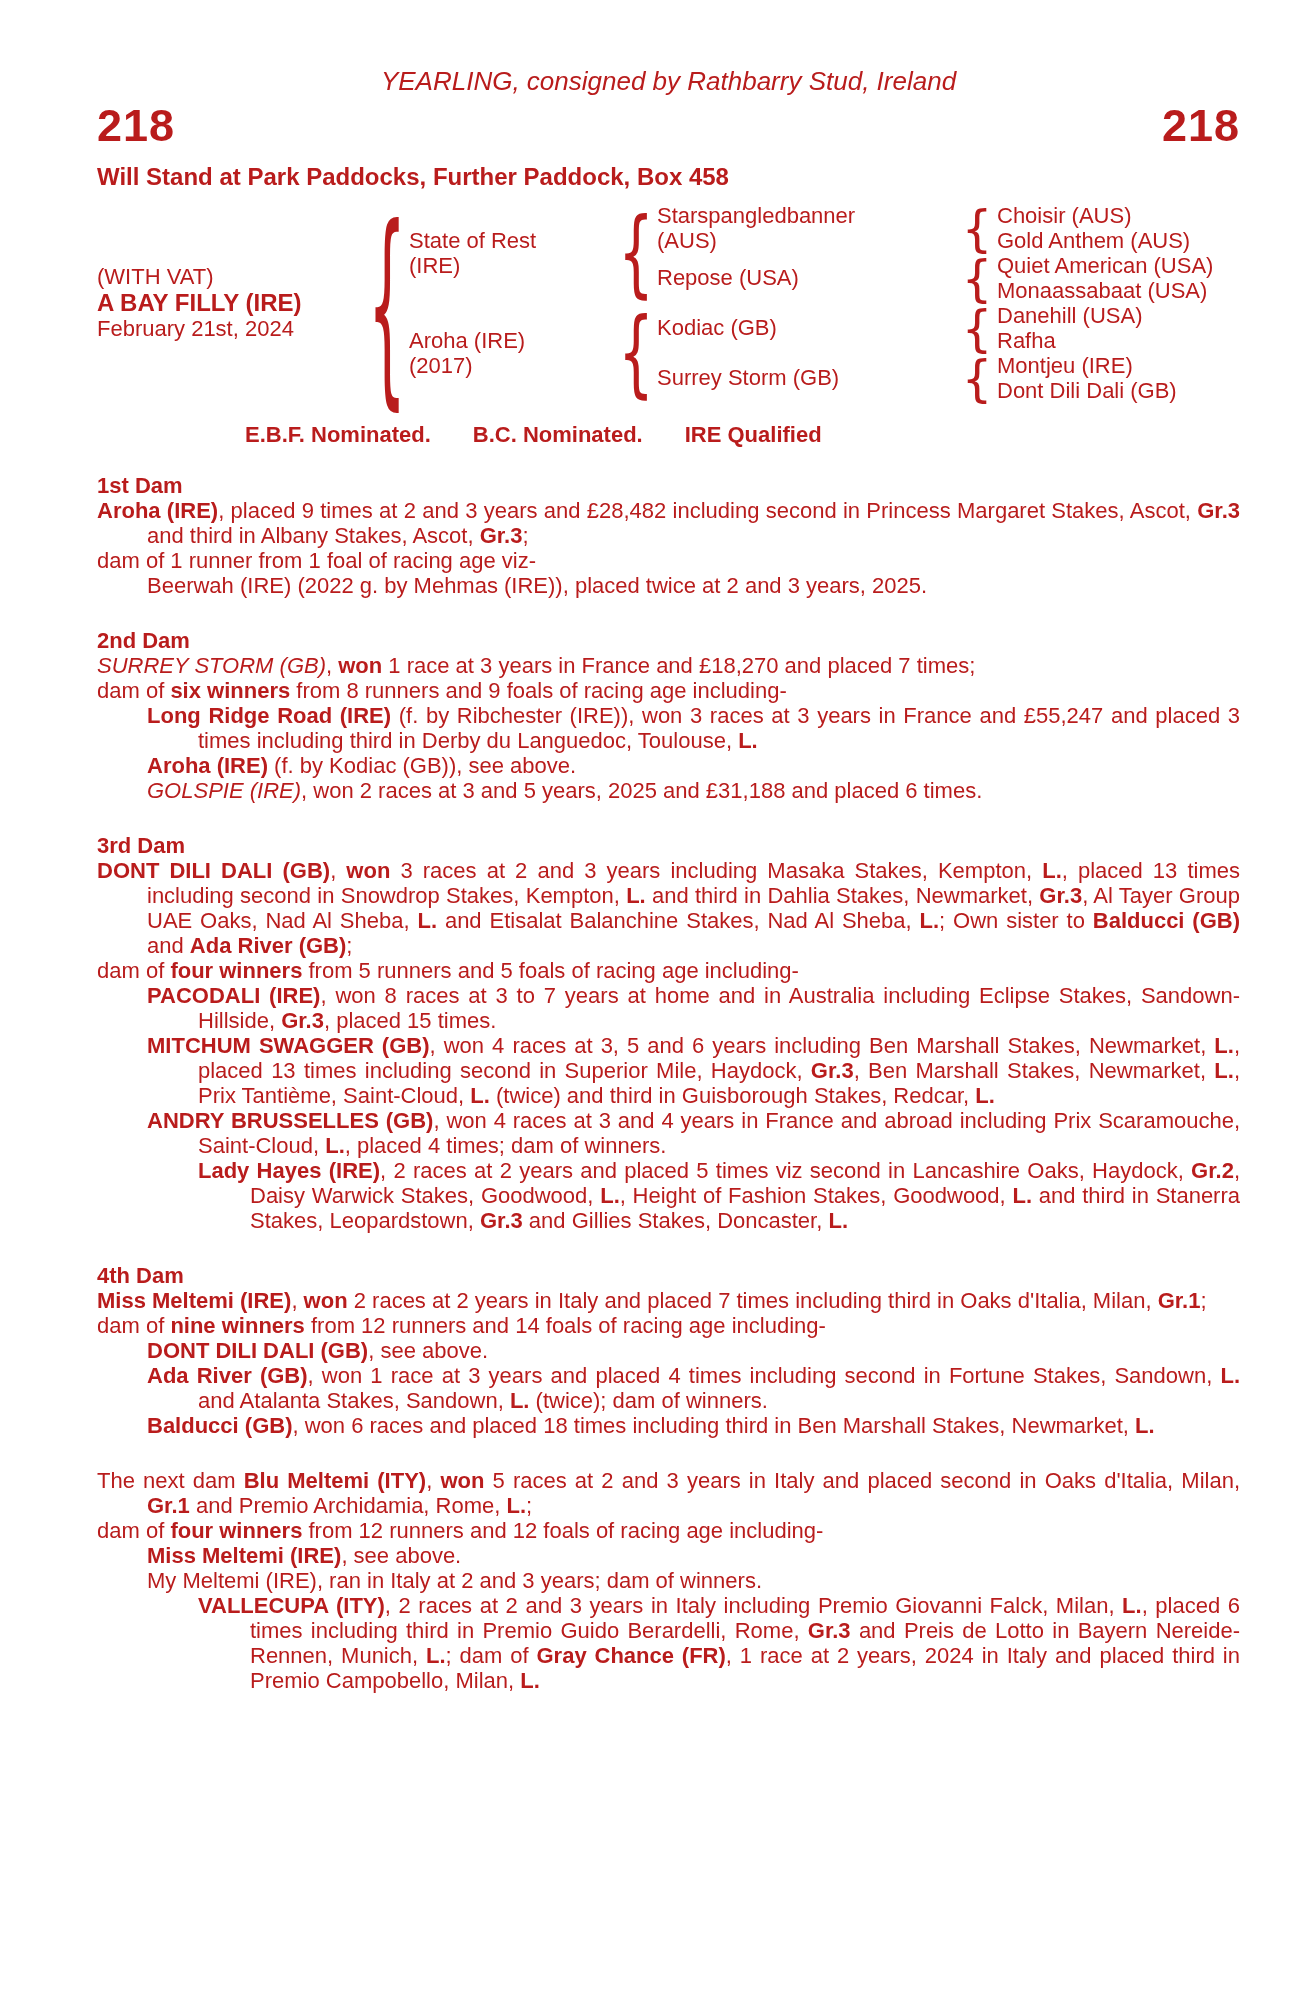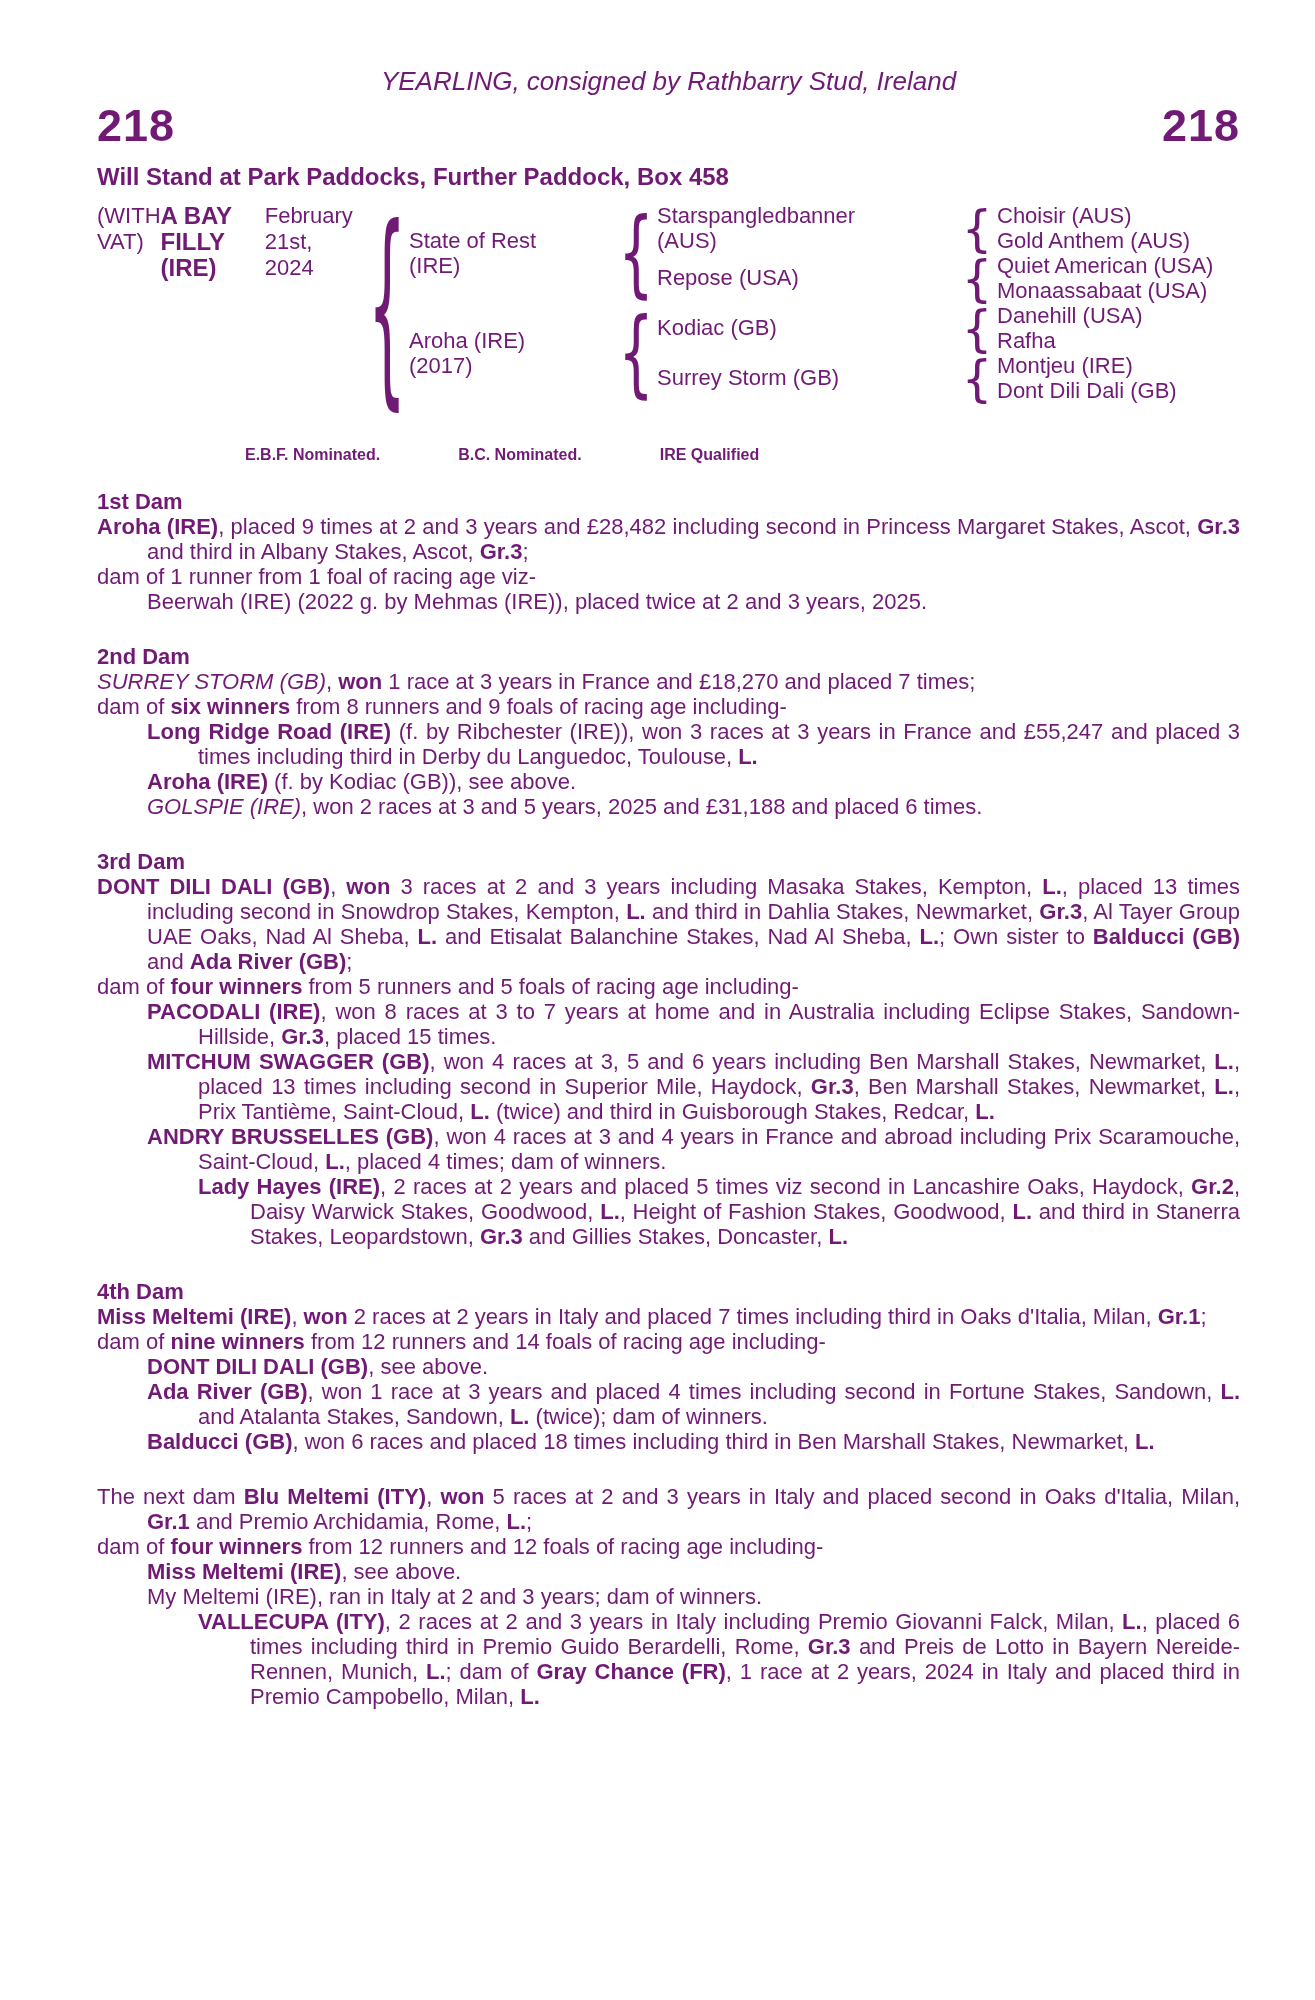--- a/index.html
+++ b/index.html
@@ -3,21 +3,21 @@
 <meta charset="utf-8">
 <title>Lot 218</title>
 <style>
   html,body { margin:0; padding:0; background:#ffffff; }
   .page {
     position:relative;
     width:1315px; height:2000px;
     box-sizing:border-box;
     padding:0 75px 0 97px;
     background:#ffffff;
-    color:#701a75;
+    color:#b91c1c;
     font-family:"Liberation Sans", sans-serif;
     overflow:hidden;
   }
   .consignor {
     padding-top:66px;
     text-align:center;
     font-style:italic;
     font-size:26px;
     line-height:1.2;
   }
@@ -41,21 +41,21 @@
   .pedigree {
     margin-top:12px;
     display:grid;
     grid-template-columns:268px 44px 206px 42px 300px 40px 1fr;
     grid-template-rows:repeat(8, 25px);
     font-size:22px;
     line-height:25px;
   }
   .ped-subject {
     grid-column:1; grid-row:1/9;
-    display:flex; justify-content:center;
+    display:flex; flex-direction:column; justify-content:center;
     line-height:26px;
   }
   .ped-subject .subject-name { font-weight:bold; font-size:24px; }
   .brace {
     display:flex; align-items:center; justify-content:center;
     font-family:"DejaVu Sans", sans-serif;
     overflow:visible;
   }
   .brace > span { display:block; line-height:1; }
   .brace-lg { grid-column:2; grid-row:1/9; }
@@ -75,26 +75,26 @@
     display:flex; align-items:center;
     white-space:pre-line;
   }
   .ped-gg {
     grid-column:7;
     white-space:nowrap;
     display:flex; align-items:center;
   }
   
   .noms {
-    margin-top:43px;
+    margin-top:20px;
     display:flex;
-    gap:78px;
+    gap:42px;
     padding-left:148px;
     font-weight:bold;
-    font-size:16px;
+    font-size:22px;
     line-height:1.1;
   }
   
   .bodytext {
     margin-top:26px;
     font-size:22px;
     line-height:25px;
     text-align:justify;
   }
   .section { margin-top:30px; }

